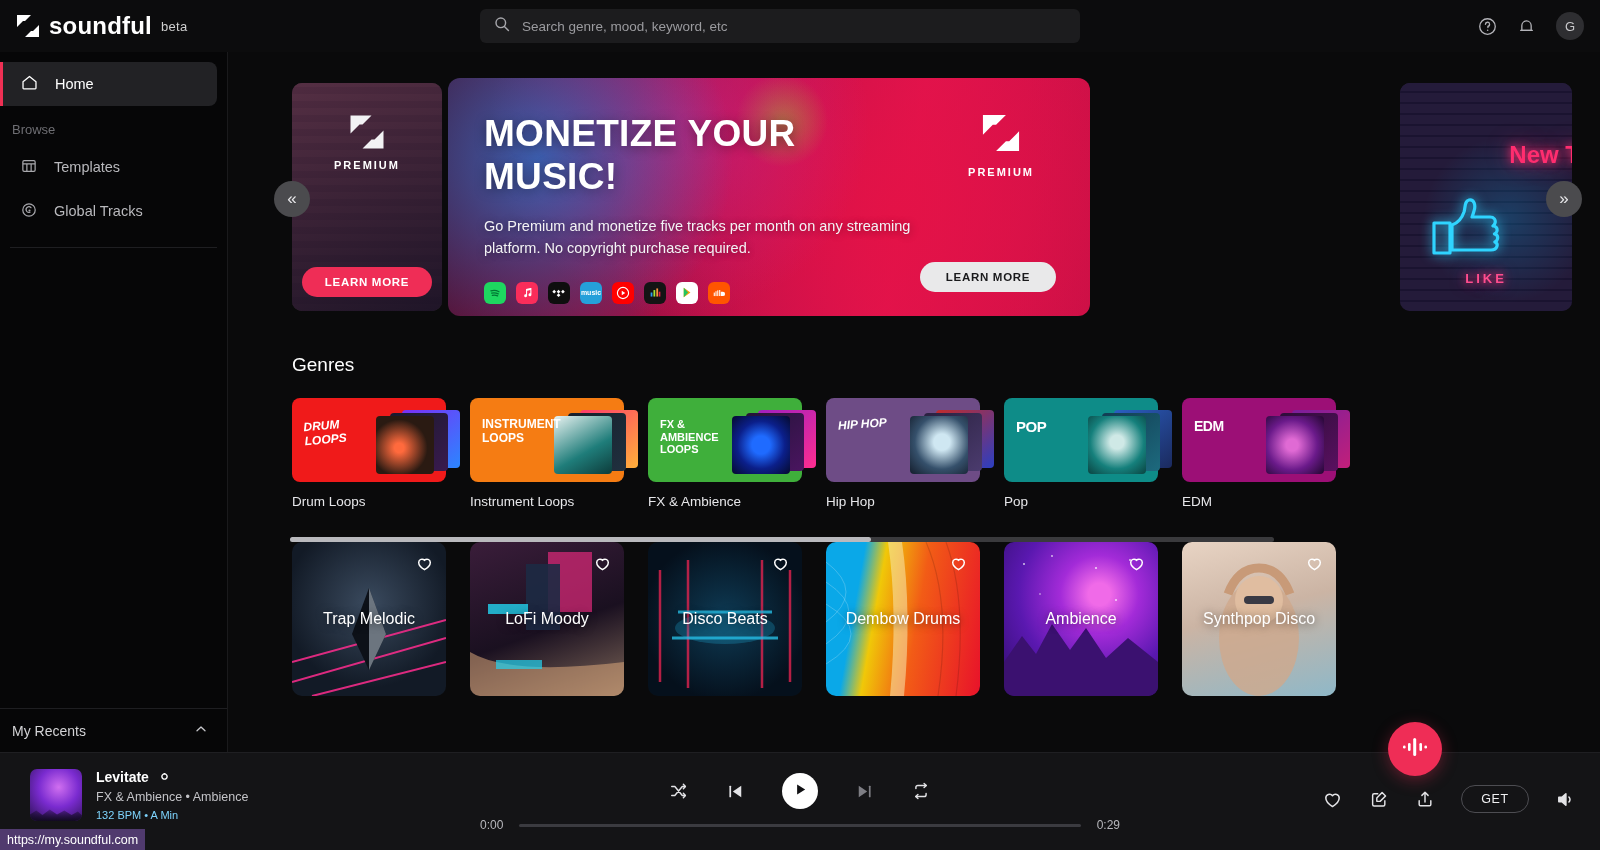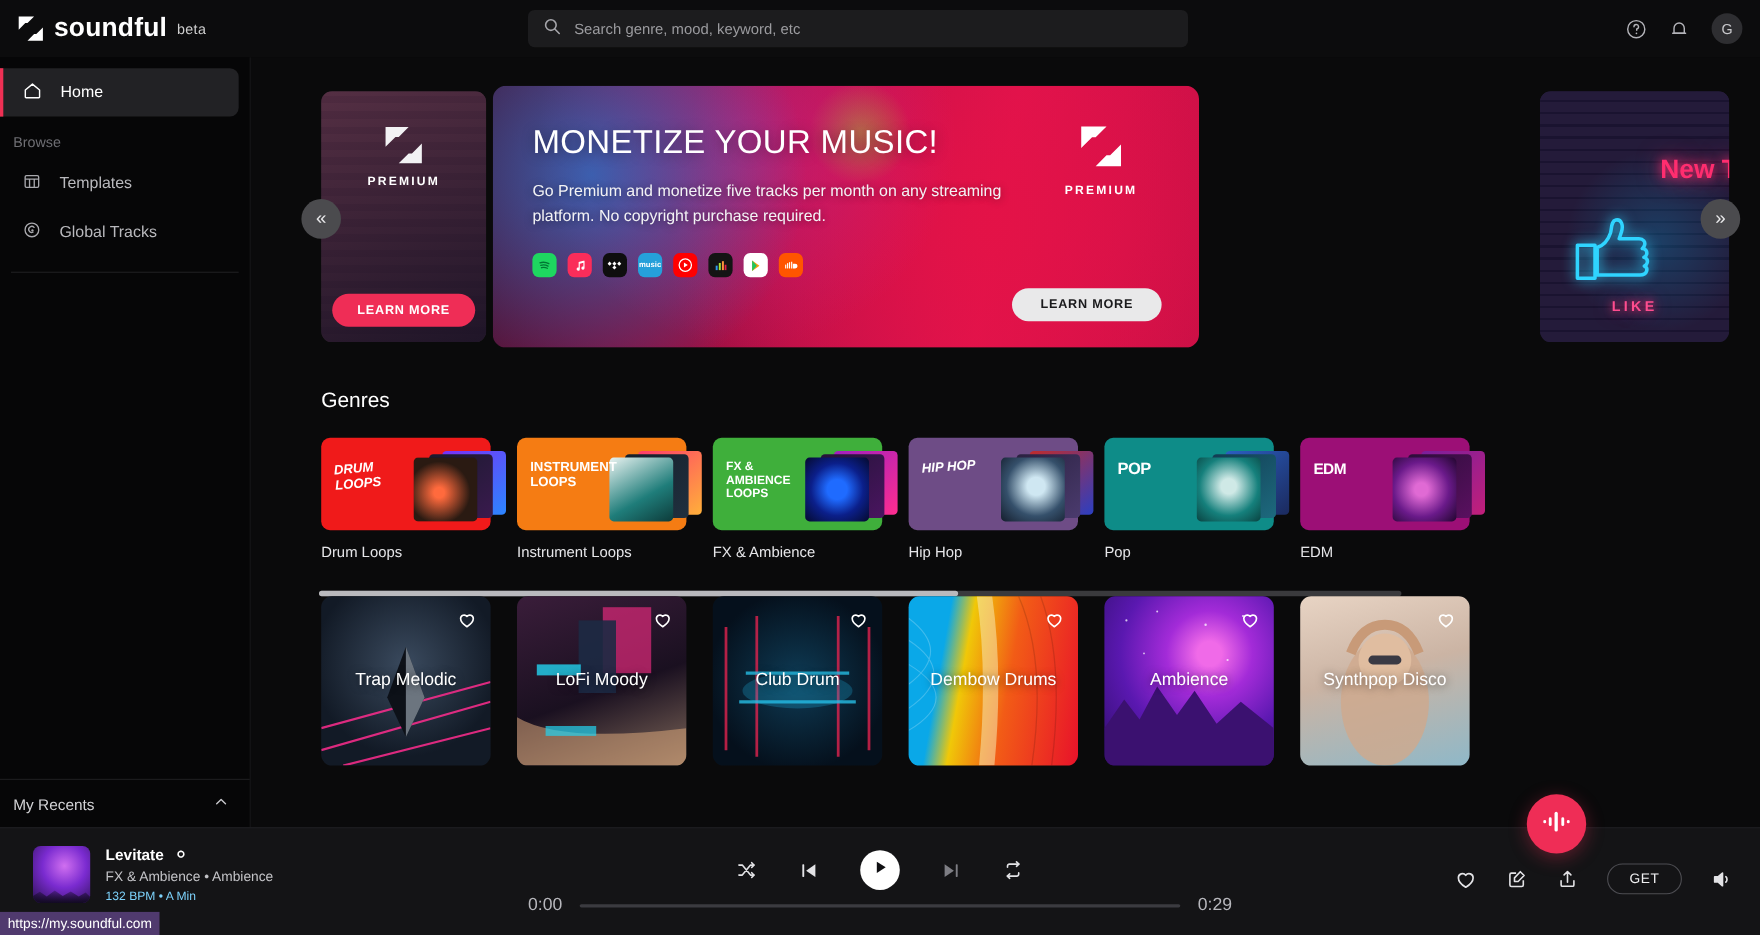--- a/index.html
+++ b/index.html
@@ -119,21 +119,21 @@
     border-radius: 12px; overflow: hidden;
     background:
       radial-gradient(circle at 14% 34%, rgba(40,120,210,.75), transparent 34%),
       radial-gradient(circle at 36% 20%, rgba(200,40,150,.55), transparent 42%),
       radial-gradient(circle at 52% 18%, rgba(150,210,30,.55), transparent 12%),
       radial-gradient(circle at 70% 55%, rgba(228,18,70,.9), transparent 62%),
       linear-gradient(100deg,#4a1030 0%, #b5104a 46%, #e01350 70%, #c60f46 100%);
   }
   .hero-inner { position:absolute; inset:0; padding: 34px 0 0 36px; }
   .hero-title {
-    font-size: 30px; font-weight: 400; line-height: 1.17; letter-spacing: .3px;
+    font-size: 37px; font-weight: 700; line-height: 1.17; letter-spacing: .3px;
     text-shadow: 0 2px 12px rgba(0,0,0,.4); max-width: 420px;
   }
   .hero-sub {
     margin-top: 16px; font-size: 14.5px; line-height: 1.55; max-width: 430px;
     color: #f3f3f5; text-shadow: 0 1px 8px rgba(0,0,0,.45);
   }
   .svc-row { display:flex; gap: 10px; margin-top: 22px; }
   .svc { width: 22px; height: 22px; border-radius: 6px; display:flex; align-items:center; justify-content:center; font-size:11px; }
   .hero-logo { position:absolute; right: 56px; top: 32px; text-align:center; }
   .hero-learn {
@@ -201,21 +201,21 @@
   .track-bpm { font-size: 11px; color:#7dd3fc; margin-top: 5px; }
 
   .controls { position:absolute; left:0; right:0; top: 20px; display:flex; justify-content:center; align-items:center; gap: 36px; }
   .ctrl { cursor:pointer; color:#e3e3e6; display:flex; }
   .ctrl.dim { color:#7e7e84; }
   .play-btn {
     width: 36px; height: 36px; border-radius: 50%; background:#fff;
     display:flex; align-items:center; justify-content:center; cursor:pointer;
   }
   .timeline { position:absolute; left: 480px; right: 480px; bottom: 18px; display:flex; align-items:center; gap: 16px; }
-  .time { font-size: 16px; color:#b7b7bc; flex:0 0 auto; }
+  .time { font-size: 12px; color:#b7b7bc; flex:0 0 auto; }
   .bar { flex: 1 1 auto; height: 3px; background:#3b3b40; border-radius: 2px; position:relative; cursor:pointer; }
   .bar i { position:absolute; left:0; top:0; height:100%; width: 0%; background:#fff; border-radius:2px; }
   .player-right { position:absolute; right: 24px; top: 32px; display:flex; align-items:center; gap: 26px; }
   .get-btn {
     width: 68px; height: 28px; border: 1px solid #4d4d52; border-radius: 16px;
     display:flex; align-items:center; justify-content:center; font-size: 12.5px;
     letter-spacing: .6px; color:#efeff1; cursor:pointer;
   }
   .fab {
     position:absolute; right: 158px; bottom: 74px; width: 54px; height: 54px; border-radius: 50%;
@@ -537,21 +537,21 @@
         <svg style="position:absolute;inset:0;" width="154" height="154" viewBox="0 0 154 154">
           <path d="M12 28 L12 140 M40 18 L40 146 M114 18 L114 146 M142 28 L142 140" stroke="#e0244f" stroke-width="2.5" opacity=".8"></path>
           <path d="M30 70 L124 70 M24 96 L130 96" stroke="#28c8f0" stroke-width="3" opacity=".75"></path>
           <ellipse cx="77" cy="86" rx="50" ry="16" fill="#1fb8e8" opacity=".25"></ellipse>
         </svg>
         <span class="tpl-heart">
           <svg width="19" height="19" viewBox="0 0 22 22" fill="none" stroke="#fff" stroke-width="1.7">
             <path d="M11 18.2s-6.7-4.1-6.7-8.5A3.8 3.8 0 0 1 11 7.4a3.8 3.8 0 0 1 6.7 2.3c0 4.4-6.7 8.5-6.7 8.5z" stroke-linejoin="round"></path>
           </svg>
         </span>
-        <div class="tpl-name">Club Drum</div>
+        <div class="tpl-name">Disco Beats</div>
       </div>
 
       <div class="tpl-card" style="background:linear-gradient(100deg,#0aa8e8 0 22%,#f0c808 34%,#f25c16 58%,#e8122a 100%);">
         <svg style="position:absolute;inset:0;" width="154" height="154" viewBox="0 0 154 154" fill="none">
           <g stroke="#ffffff" stroke-width="1" opacity=".22">
             <path d="M0 20 q40 30 0 60 M0 40 q46 30 0 62 M0 62 q50 30 0 60"></path>
           </g>
           <g stroke="#00000055" stroke-width="1.2" opacity=".4">
             <path d="M100 0 q26 60 12 154 M120 0 q22 60 10 154"></path>
           </g>

